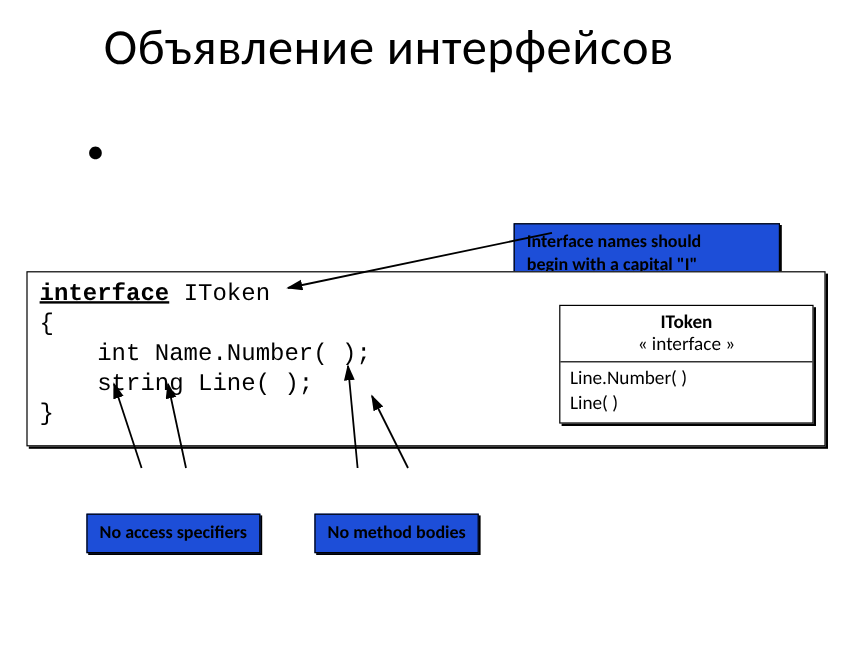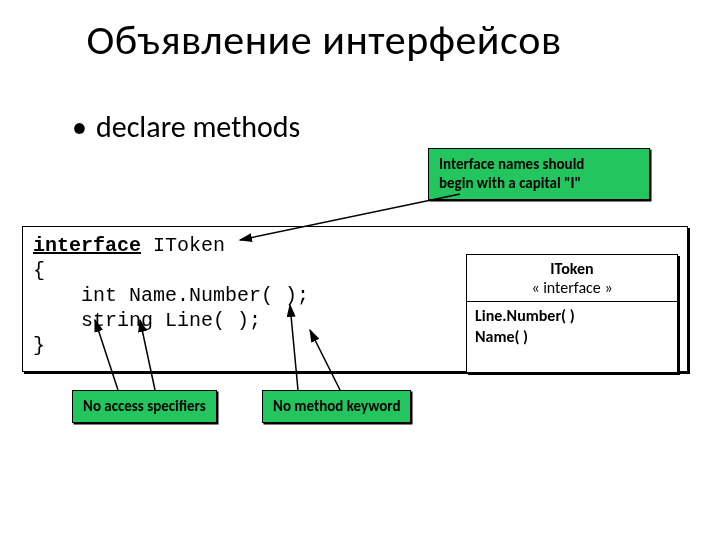--- a/index.html
+++ b/index.html
@@ -39,27 +39,28 @@
     position: absolute;
     left: -24px;
     top: 0;
     font-size: 30px;
   }
   .bullet-text {
     display: block;
   }
   .note-box {
     position: absolute;
-    background: #22c55e;
+    background: #1d4ed8;
     border: 1.5px solid #000;
     box-shadow: 1.5px 1.5px 0 #000;
     font-size: 15px;
     font-weight: 700;
     padding: 6px 10px 6px 10px;
     line-height: 1.25;
+    margin-top: 38px;
   }
   .note-names {
     top: 148px;
     left: 428px;
     width: 200px;
   }
   .note-access {
     top: 390px;
     left: 72px;
   }
@@ -106,43 +107,42 @@
     padding: 4px 6px 4px 6px;
     border-bottom: 1.5px solid #000;
     font-weight: 700;
     line-height: 1.2;
   }
   .uml-stereo {
     font-weight: 400;
     text-align: center;
   }
   .uml-body {
-    padding: 4px 8px 24px 8px;
-    font-weight: 700;
+    padding: 4px 8px 4px 8px;
+    font-weight: 400;
     line-height: 1.3;
   }
   svg.arrows {
     position: absolute;
     top: 0;
     left: 0;
     width: 720px;
     height: 540px;
     pointer-events: none;
   }
 </style>
 </head>
 <body>
 
 <div class="slide">
 
   <div class="title">Объявление интерфейсов</div>
 
   <div class="bullet-row">
     <span class="bullet-dot">•</span>
-    <span class="bullet-text">declare methods</span>
   </div>
 
   <div class="note-box note-names">
     <div>Interface names should</div>
     <div>begin with a capital "I"</div>
   </div>
 
   <div class="code-frame">
     <div class="code"><span class="kw">interface</span><span> IToken</span>
 <span>{</span>
@@ -151,26 +151,26 @@
 <span>}</span></div>
   </div>
 
   <div class="uml-box">
     <div class="uml-head">
       <div>IToken</div>
       <div class="uml-stereo">« interface »</div>
     </div>
     <div class="uml-body">
       <div>Line.Number( )</div>
-      <div>Name( )</div>
+      <div>Line( )</div>
     </div>
   </div>
 
   <div class="note-box note-access">No access specifiers</div>
-  <div class="note-box note-bodies">No method  keyword</div>
+  <div class="note-box note-bodies">No method  bodies</div>
 
   <svg class="arrows">
     <defs>
       <marker id="ah" markerWidth="10" markerHeight="10" refX="8" refY="3" orient="auto" markerUnits="strokeWidth">
         <path d="M0,0 L9,3 L0,6 Z" fill="#000"></path>
       </marker>
     </defs>
 
     <line x1="460" y1="194" x2="240" y2="240" stroke="#000" stroke-width="1.5" marker-end="url(#ah)"></line>
 

